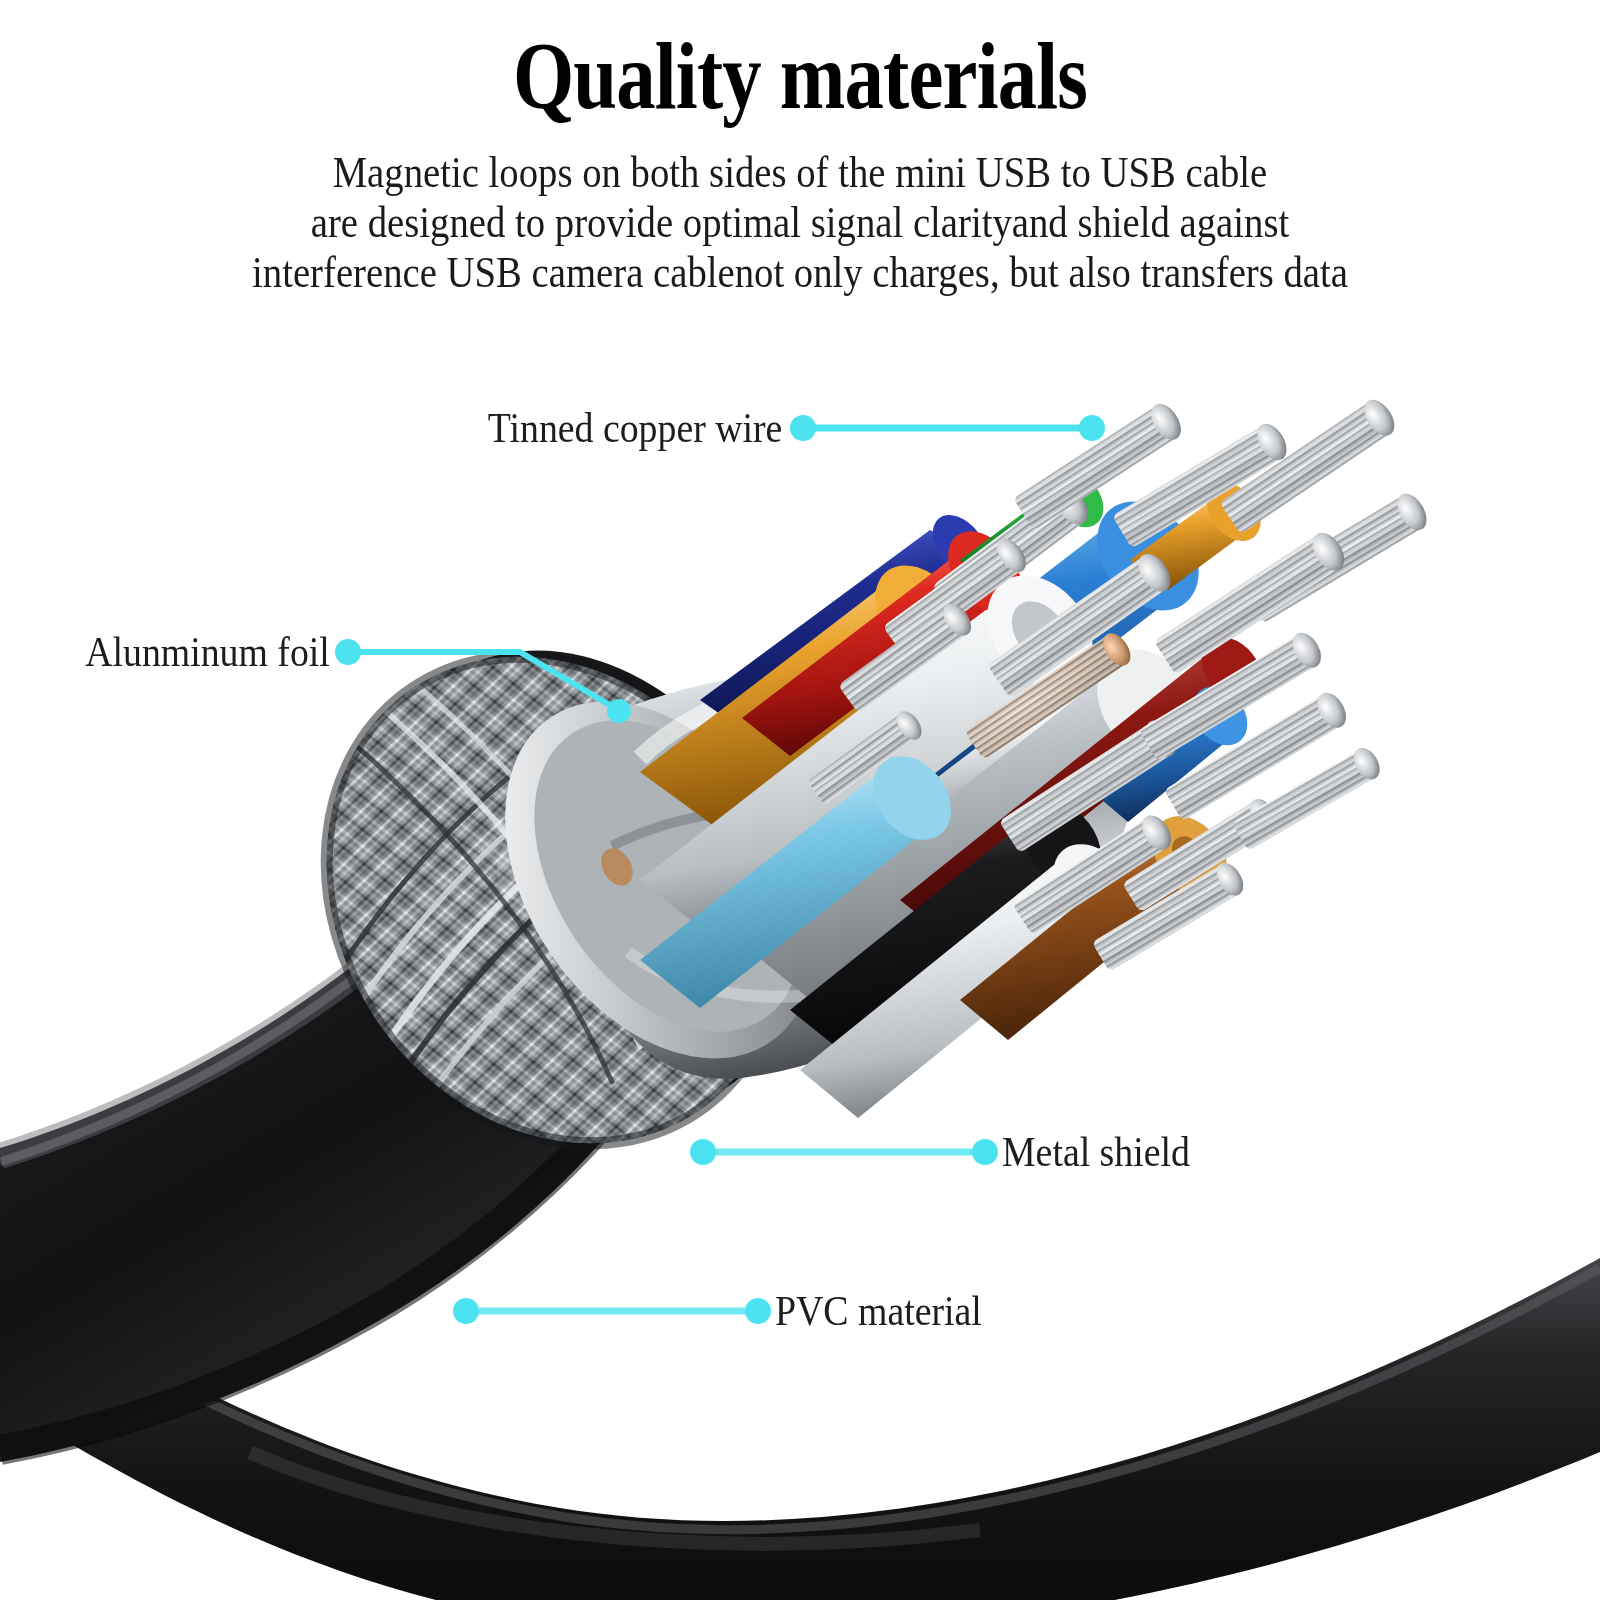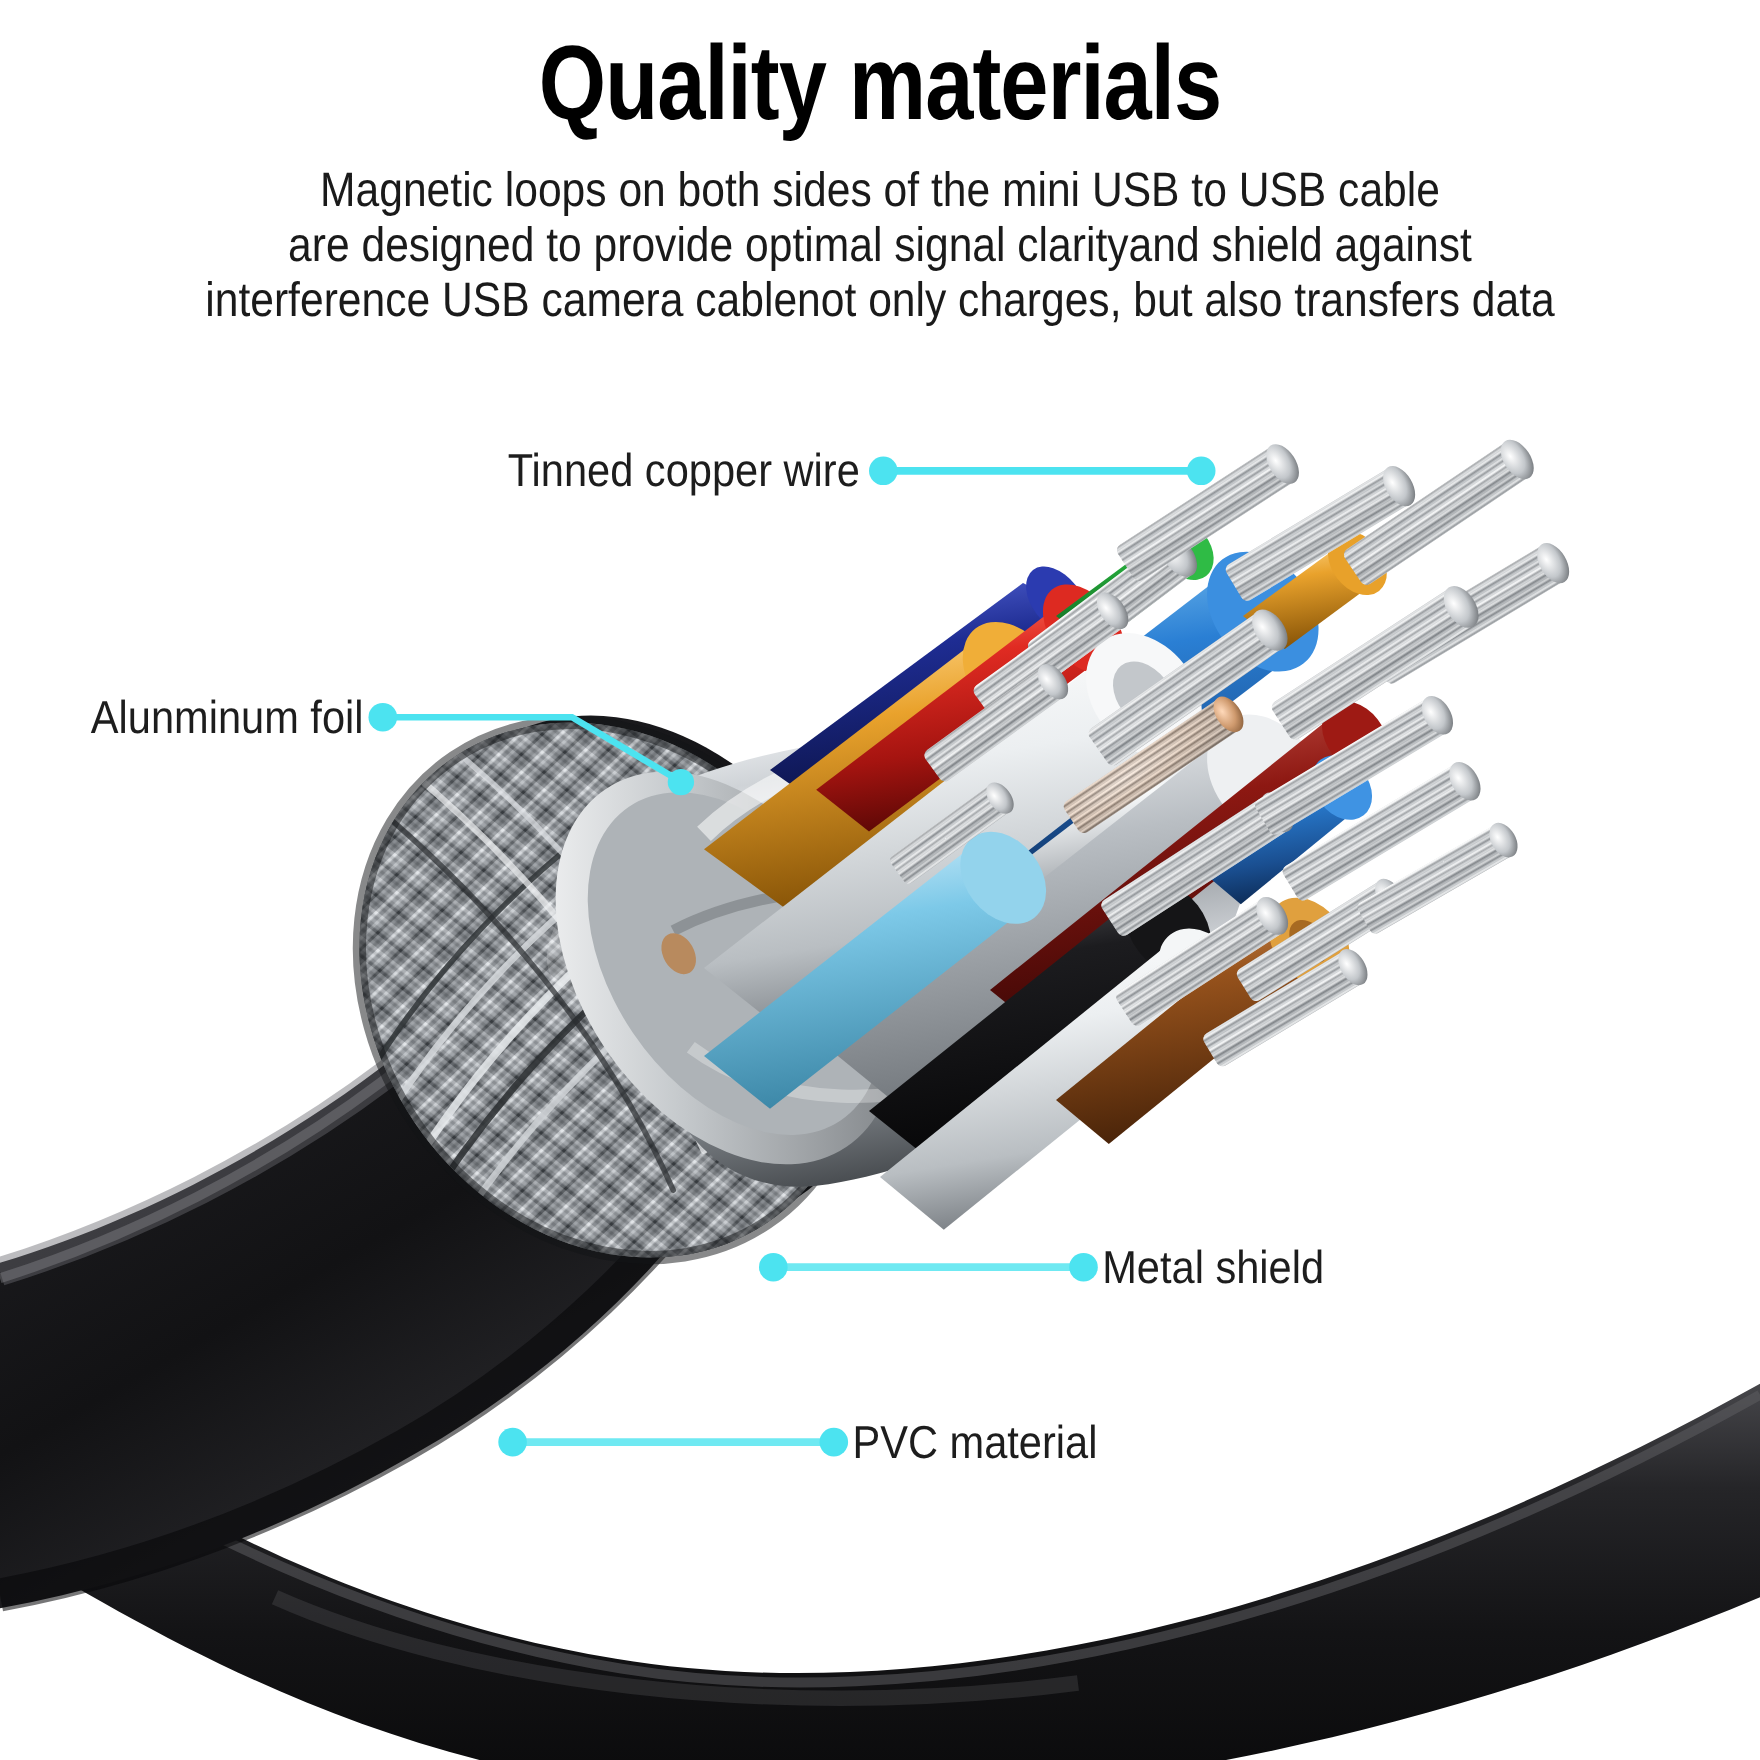--- a/index.html
+++ b/index.html
@@ -6,21 +6,21 @@
     margin: 0;
     padding: 0;
     background: #ffffff;
   }
   #stage {
     position: relative;
     width: 1600px;
     height: 1600px;
     background: #ffffff;
     overflow: hidden;
-    font-family: Liberation Sans, sans-serif;
+    font-family: Liberation Serif, serif;
   }
 
   
   #title {
     position: absolute;
     left: 0; top: 28px;
     width: 1600px;
     text-align: center;
     font-size: 96px;
     font-weight: bold;

